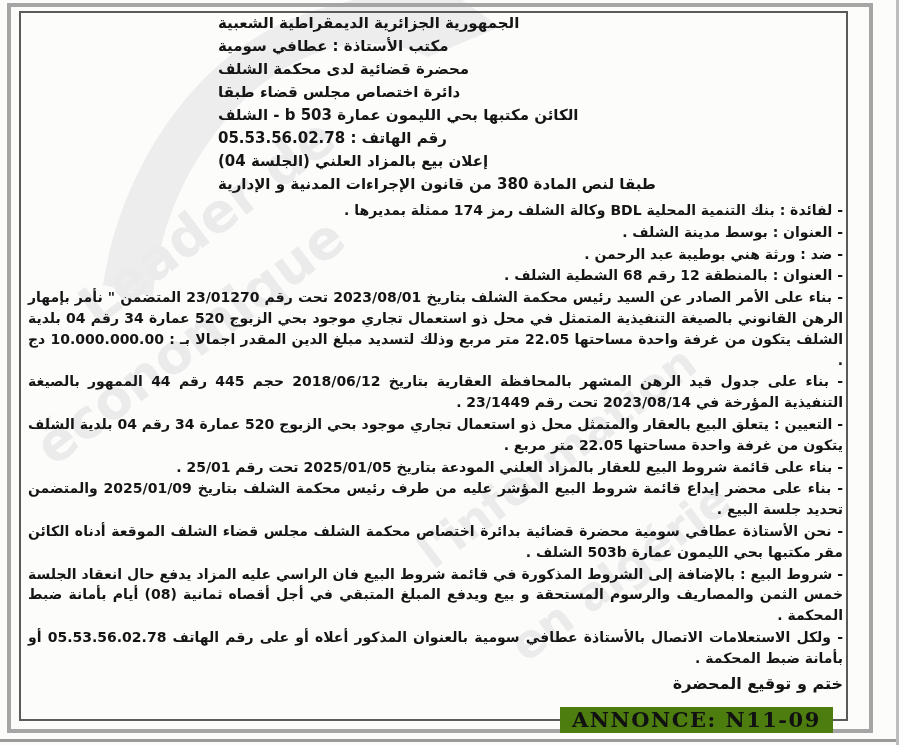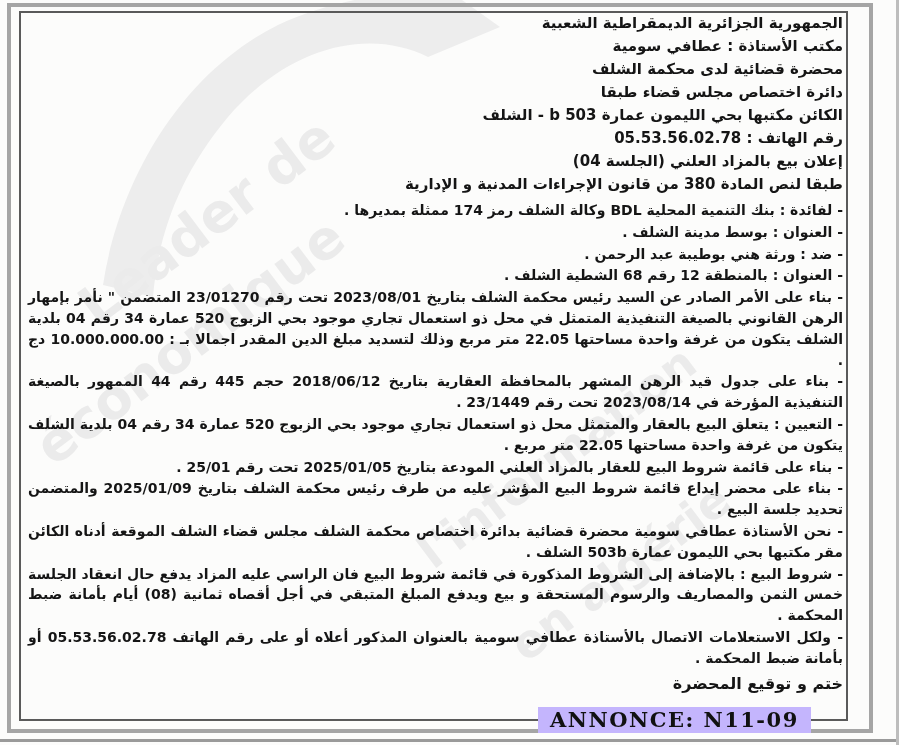--- a/index.html
+++ b/index.html
@@ -40,38 +40,38 @@
   #wm2{left:5px;top:310px;font-size:54px;}
   #wm3{left:390px;top:430px;font-size:46px;}
   #wm4{left:490px;top:545px;font-size:46px;}
   .wm-logo{position:absolute;left:70px;top:-15px;}
   
   .content{
     position:absolute;top:12px;left:28px;right:56px;bottom:26px;
     direction:rtl;z-index:2;
   }
   .header{
-    text-align:right;margin-left:190px;
+    text-align:left;margin-left:190px;
     font-size:15px;font-weight:bold;line-height:23px;
   }
   .header div{white-space:nowrap;}
   .body-text{
     margin-top:4px;font-size:14px;font-weight:bold;
     line-height:20.8px;text-align:justify;
   }
   .body-text p{margin:0 0 1px 0;}
   .signature{
     font-weight:bold;font-size:16px;text-align:right;
     margin:5px 0 0 8px;
   }
   .annonce{
-    position:absolute;left:538px;bottom:12px;z-index:3;
+    position:absolute;left:560px;bottom:12px;z-index:3;
     direction:ltr;font-family:"DejaVu Serif", serif;
     font-weight:bold;font-size:21px;letter-spacing:1.5px;
-    background:#c4b5fd;padding:0 12px;line-height:26px;
+    background:#4d7c0f;padding:0 12px;line-height:26px;
     color:#111;
   }
 </style>
 </head>
 <body>
 
 <div class="page">
 
   <div class="wm-layer">
     <svg class="wm-logo" width="430" height="330" viewBox="0 0 430 330" aria-hidden="true">

